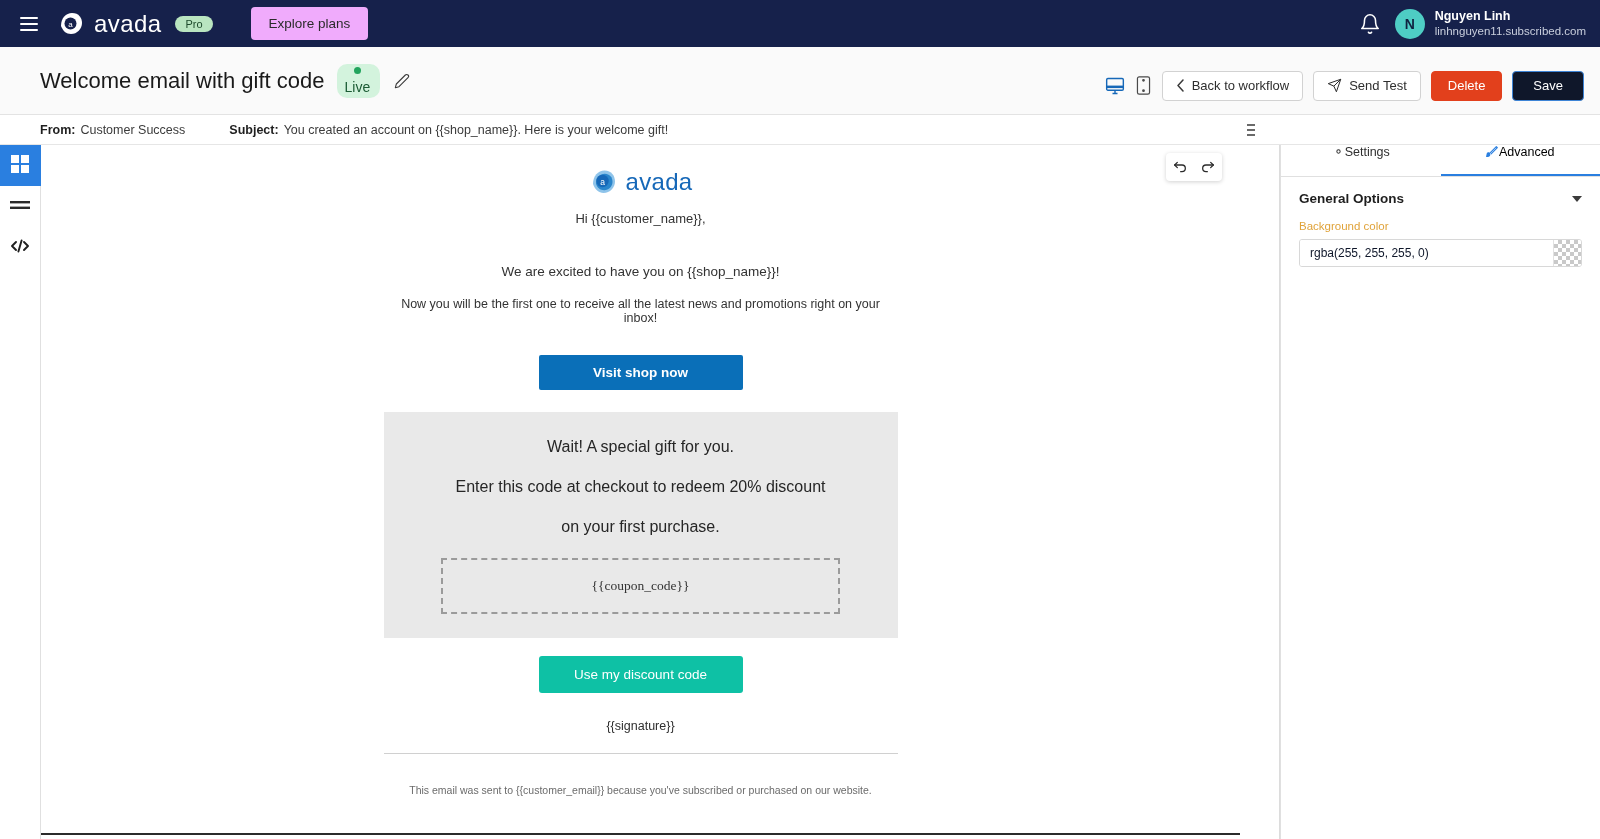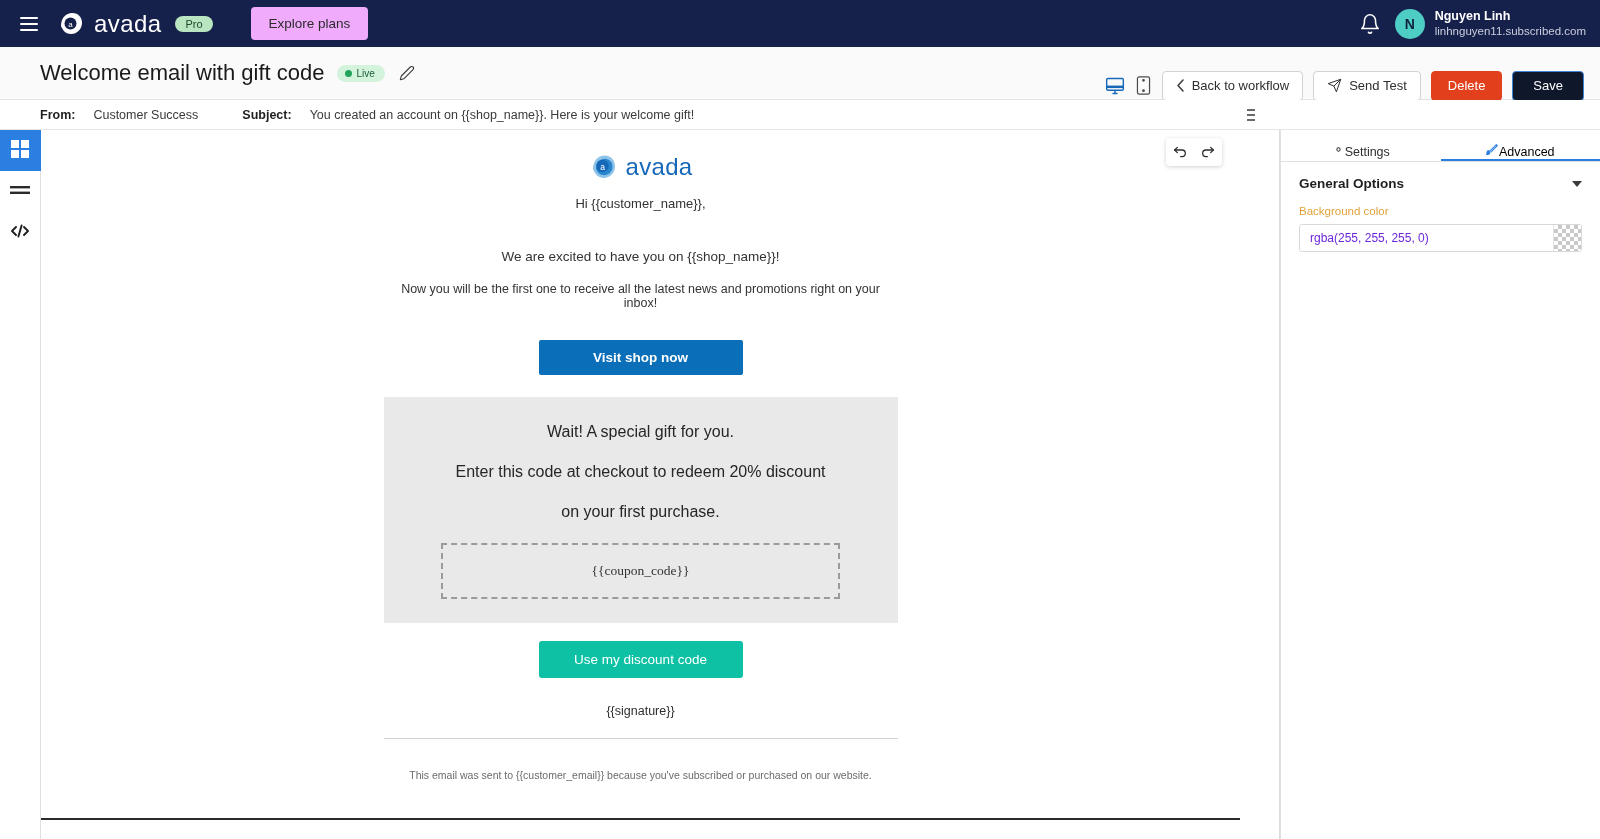--- a/index.html
+++ b/index.html
@@ -53,35 +53,35 @@
     background: #4ecdc4; color: #10223f;
     display: flex; align-items: center; justify-content: center;
     font-size: 14px; font-weight: 700;
   }
   .user-text { line-height: 1.25; }
   .user-name { color: #ffffff; font-size: 12.5px; font-weight: 700; }
   .user-shop { color: #c9cfdd; font-size: 11.5px; }
 
   
   .titlebar {
-    height: 53px; width: 1600px;
+    height: 68px; width: 1600px;
     background: #fafafa;
     border-bottom: 1px solid #e3e3e3;
     display: flex; align-items: center;
     position: relative;
   }
   .page-title {
     margin-left: 40px;
     font-size: 22px; color: #1a1a1a; font-weight: 400;
   }
   .live-badge {
     margin-left: 12px;
     background: #d3f3dd; color: #1b5b34;
-    font-size: 10px; padding: 3px 10px 3px 8px; border-radius: 10px;
-    display: inline-flex; align-items: center; gap: 5px;
+    font-size: 14px; padding: 3px 10px 3px 8px; border-radius: 10px;
+    display: inline-flex; align-items: center; gap: 5px; flex-direction: column;
   }
   .live-dot { width: 7px; height: 7px; border-radius: 50%; background: #22a45d; }
   .pencil { margin-left: 14px; cursor: pointer; width:16px; height:16px;}
 
   .title-actions {
     position: absolute; right: 16px; top: 12px; height: 53px;
     display: flex; align-items: center; gap: 10px;
   }
   .dev-icon { cursor: pointer; display: flex; align-items: center; }
   .tb-btn {
@@ -97,21 +97,21 @@
   .subjectbar {
     height: 30px; width: 1600px;
     background: #ffffff;
     border-bottom: 1px solid #e6e6e6;
     display: flex; align-items: center;
     position: relative;
     font-size: 12.5px;
   }
   .sb-label { font-weight: 700; color: #1f1f1f; }
   .sb-value { color: #3b3b3b; }
-  .sb-group { display: flex; align-items: center; gap: 18px; }
+  .sb-group { display: flex; align-items: center; gap: 5px; }
   .sb-more {
     position: absolute; right: 345px;
     display: flex; flex-direction: column; gap: 3px; cursor: pointer;
   }
   .sb-more i { display:block; width: 8px; height: 2px; background: #6a6a6a; }
 
   
   .workspace {
     display: flex; width: 1600px; height: 709px;
     background: #ffffff;
@@ -190,41 +190,41 @@
   .footer-addr a { color: #5f4b8b; text-decoration: underline; }
   .footer-note { font-size: 10.5px; color: #6b6b6b; margin-top: 30px; }
 
   
   .rightpanel {
     width: 320px; background: #ffffff;
     border-left: 1px solid #e0e0e0;
   }
   .rp-tabs { display: flex; height: 32px; border-bottom: 1px solid #e0e0e0; }
   .rp-tab {
-    flex: 1; display: flex; align-items: flex-end; justify-content: center; 
+    flex: 1; display: flex; align-items: flex-start; justify-content: center; 
     font-size: 12.5px; color: #2e2e2e; cursor: pointer;
     border-bottom: 2px solid transparent;
   }
   .rp-tab.active { color: #000000; border-bottom-color: #2a7fe0; font-weight: 500; }
   .rp-section {
     padding: 14px 18px 0;
     display: flex; align-items: center; justify-content: space-between;
   }
   .rp-section-title { font-size: 13.5px; color: #1f1f1f; font-weight: 700; }
   .caret { width: 0; height: 0; border-left: 5px solid transparent; border-right: 5px solid transparent; border-top: 6px solid #3b3b3b; cursor: pointer; }
   .field { padding: 14px 18px 0; }
   .field-label { font-size: 11.5px; color: #e0a33a; margin-bottom: 7px; }
   .field-input {
     display: flex; align-items: stretch;
     border: 1px solid #d8d8d8; border-radius: 3px; height: 28px;
     overflow: hidden; background: #fff;
   }
   .field-input input {
     flex: 1; border: none; outline: none; padding: 0 10px;
-    font-size: 12px; color: #6d28d9; font-family: inherit;
+    font-size: 12px; color: #0f172a; font-family: inherit;
   }
   .swatch {
     width: 28px; border-left: 1px solid #e2e2e2;
     background-image:
       linear-gradient(45deg, #c9c9c9 25%, transparent 25%),
       linear-gradient(-45deg, #c9c9c9 25%, transparent 25%),
       linear-gradient(45deg, transparent 75%, #c9c9c9 75%),
       linear-gradient(-45deg, transparent 75%, #c9c9c9 75%);
     background-size: 8px 8px;
     background-position: 0 0, 0 4px, 4px -4px, -4px 0px;

